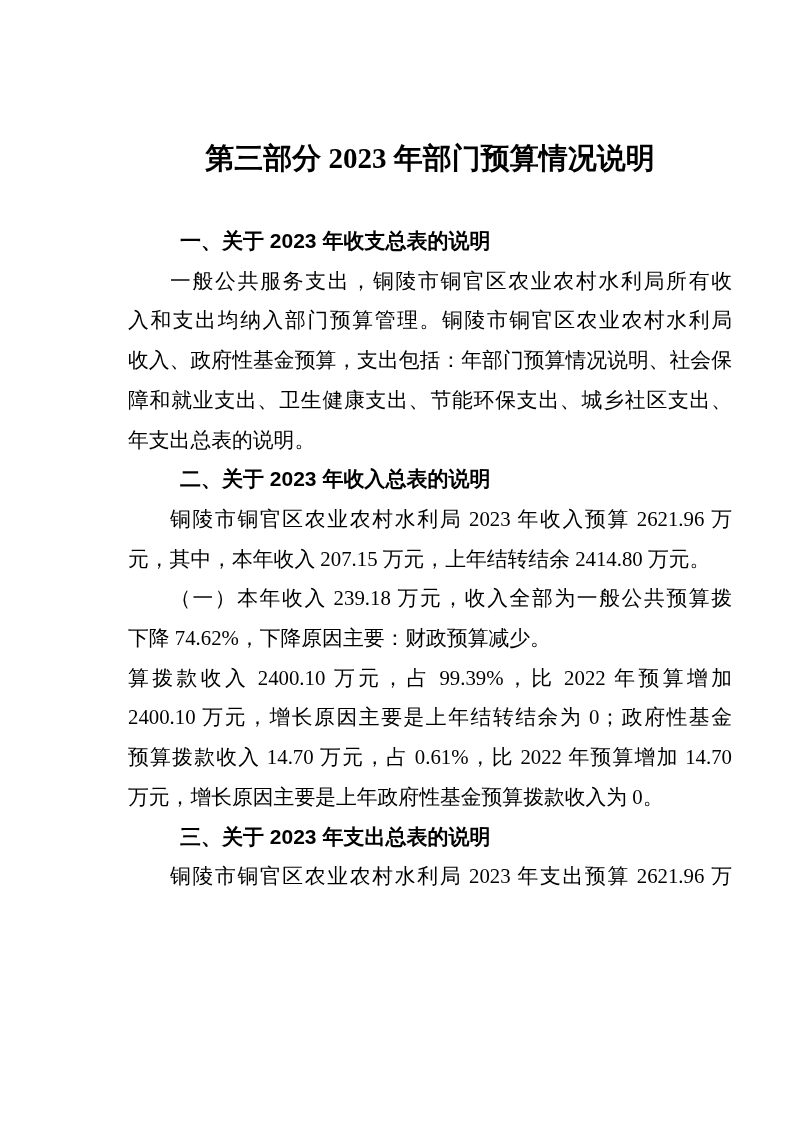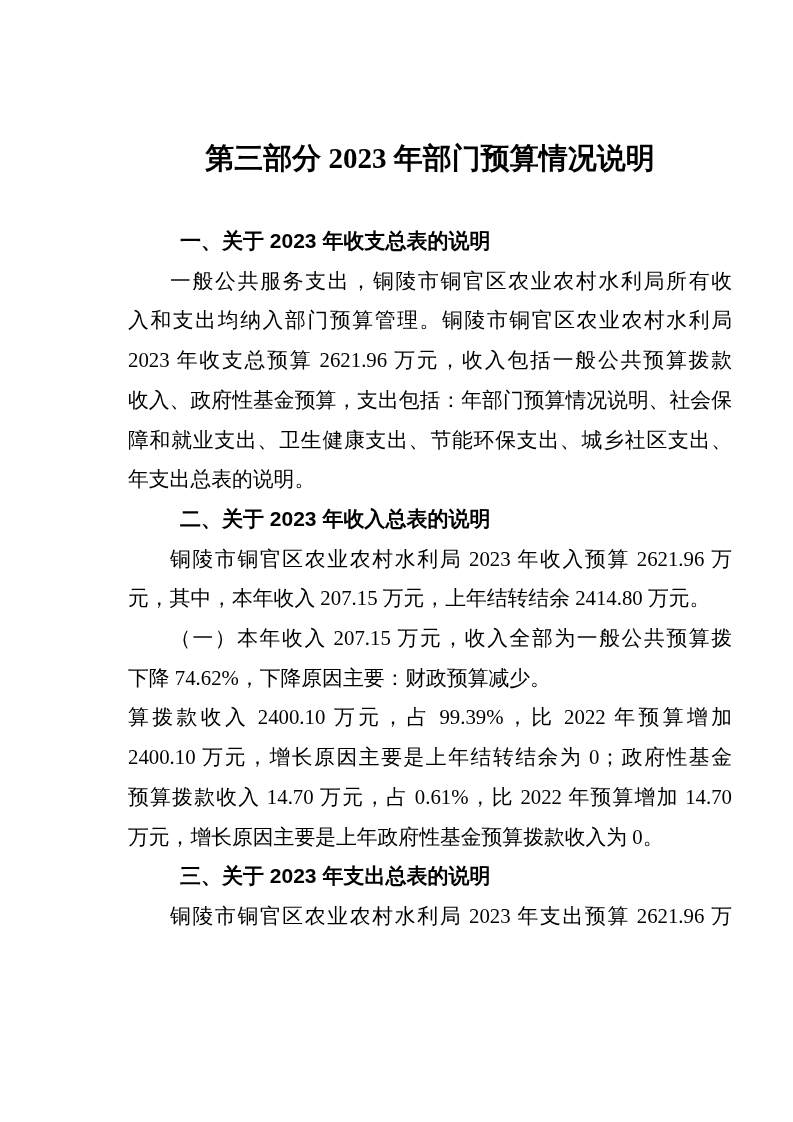--- a/index.html
+++ b/index.html
@@ -66,32 +66,31 @@
 <body>
 
 <div class="page">
   <div class="doc-content">
     <div class="doc-title">第三部分 2023 年部门预算情况说明</div>
     <div class="doc-body">
         <div class="doc-heading">一、关于 2023 年收支总表的说明</div>
         <div class="doc-paragraph">
           <div class="doc-line indent">一般公共服务支出，铜陵市铜官区农业农村水利局所有收</div>
           <div class="doc-line">入和支出均纳入部门预算管理。铜陵市铜官区农业农村水利局</div>
-          <div class="doc-line">2023 年收支总预算 2621.96 万元，收入包括一般公共预算拨款</div>
           <div class="doc-line">收入、政府性基金预算，支出包括：年部门预算情况说明、社会保</div>
           <div class="doc-line">障和就业支出、卫生健康支出、节能环保支出、城乡社区支出、</div>
           <div class="doc-line last">年支出总表的说明。</div>
         </div>
         <div class="doc-heading">二、关于 2023 年收入总表的说明</div>
         <div class="doc-paragraph">
           <div class="doc-line indent">铜陵市铜官区农业农村水利局 2023 年收入预算 2621.96 万</div>
           <div class="doc-line last">元，其中，本年收入 207.15 万元，上年结转结余 2414.80 万元。</div>
         </div>
         <div class="doc-paragraph">
-          <div class="doc-line indent">（一）本年收入 207.15 万元，收入全部为一般公共预算拨</div>
+          <div class="doc-line indent">（一）本年收入 239.18 万元，收入全部为一般公共预算拨</div>
           <div class="doc-line last">下降 74.62%，下降原因主要：财政预算减少。</div>
         </div>
         <div class="doc-paragraph">
           <div class="doc-line">算拨款收入 2400.10 万元，占 99.39%，比 2022 年预算增加</div>
           <div class="doc-line">2400.10 万元，增长原因主要是上年结转结余为 0；政府性基金</div>
           <div class="doc-line">预算拨款收入 14.70 万元，占 0.61%，比 2022 年预算增加 14.70</div>
           <div class="doc-line last">万元，增长原因主要是上年政府性基金预算拨款收入为 0。</div>
         </div>
         <div class="doc-heading">三、关于 2023 年支出总表的说明</div>
         <div class="doc-paragraph">

